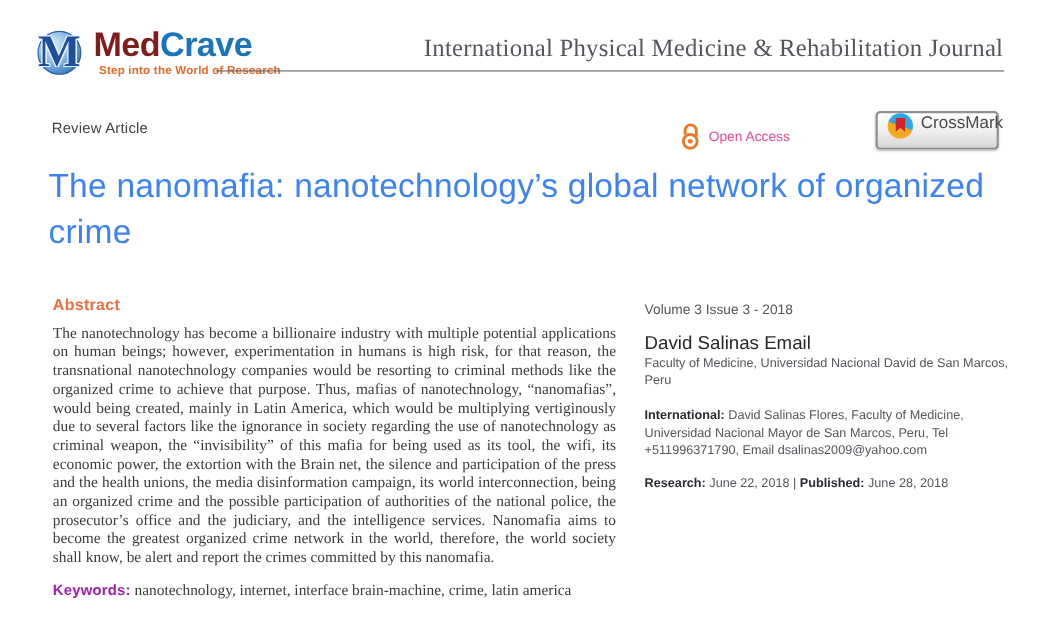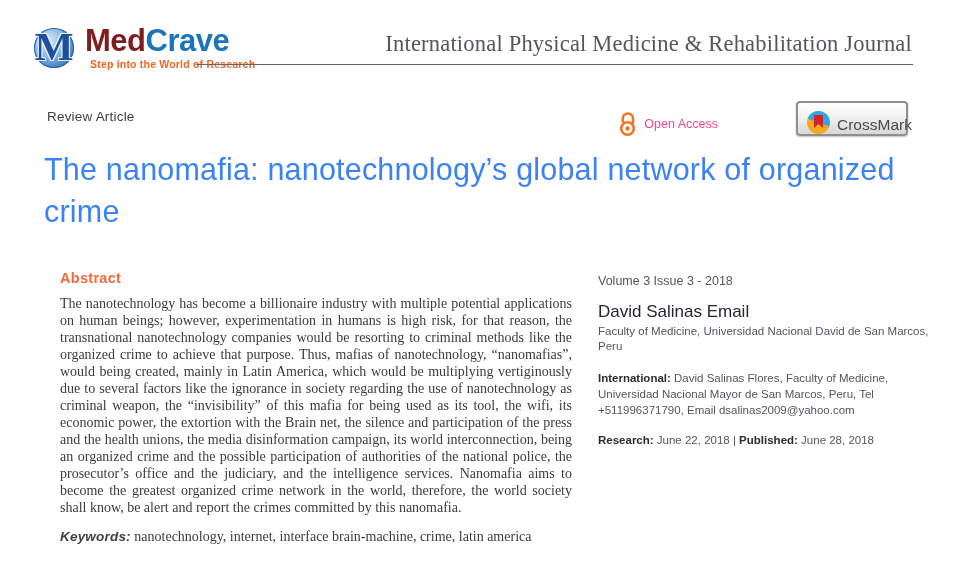--- a/index.html
+++ b/index.html
@@ -24,43 +24,43 @@
   .tagline { margin-top:1px; padding-left:5px; color:#f26522; font-size:10.5px; font-weight:bold; letter-spacing:0.2px; }
   .journal-title { position:absolute; top:31px; right:41px; font-family:"Liberation Serif", serif;
                    font-size:22.5px; color:#55555d; letter-spacing:0.2px; }
 
   
   .meta-row { position:absolute; top:100px; left:47px; right:45px; height:42px; }
   .review { position:absolute; left:0; top:9px; font-size:13.5px; color:#3f3f47; letter-spacing:0.2px; }
   .open-access { position:absolute; right:190px; top:10px; display:flex; align-items:center; gap:5px;
                  color:#ec4899; font-size:12.5px; }
   .crossmark { position:absolute; right:0; top:1px; width:112px; height:35px; box-sizing:border-box;
-               display:flex; align-items:flex-end; gap:7px; padding:0 9px;
+               display:flex; align-items:flex-start; gap:7px; padding:0 9px;
                background:linear-gradient(180deg, #ffffff 0%, #f2f2f2 45%, #d7d7d7 100%);
                border:2px solid #8f8f8f; border-radius:4px; box-shadow:0 1px 2px rgba(0,0,0,0.25); cursor:pointer; }
   .cm-circle { position:relative; width:23px; height:23px; border-radius:50%; flex:none;
                background:linear-gradient(200deg, #2ba9e0 48%, #f5a821 52%); }
   .cm-bookmark { position:absolute; left:7px; top:4px; width:9px; height:13px; background:#d0232b;
                  clip-path:polygon(0 0, 100% 0, 100% 100%, 50% 70%, 0 100%); }
   .cm-text { font-size:15.5px; color:#4a4a4a; }
 
   
   .article-title { position:absolute; top:148px; left:44px; width:885px; margin:0;
                    font-size:30.5px; font-weight:400; line-height:42px; color:#3b82f6; letter-spacing:0.2px; }
 
   
-  .columns { position:absolute; top:270px; left:60px; display:flex;justify-content:center; }
+  .columns { position:absolute; top:270px; left:48px; display:flex;justify-content:center; }
   .col-left { width:512px; flex:none; }
   .col-right { width:346px; flex:none; margin-left:26px; padding-top:4px; }
 
   .abstract-h { color:#f26b3a; font-weight:bold; font-size:14.5px; letter-spacing:0.3px; }
   .abstract-p { margin:9px 0 0 0; font-family:"Liberation Serif", serif; font-size:14px; line-height:17px;
                 text-align:justify; color:#3b3b3b; }
   .keywords { margin:13px 0 0 0; font-family:"Liberation Serif", serif; font-size:14px; color:#3b3b3b; }
-  .keywords b { font-family:"Liberation Sans", sans-serif; color:#404040; font-size:13.5px; letter-spacing:0.2px;font-style:italic; }
+  .keywords b { font-family:"Liberation Sans", sans-serif; color:#a21caf; font-size:13.5px; letter-spacing:0.2px; }
 
   .vol { font-size:12.5px; color:#55555d; }
   .author { margin-top:14px; font-size:17px; color:#26262e; }
   .affil { margin-top:2px; width:334px; font-size:11.5px; line-height:1.32; color:#55555d; }
   .corr { margin-top:17px; width:326px; font-size:11.5px; line-height:1.38; color:#55555d; }
   .corr b { color:#2b2b33; }
   .dates { margin-top:15px; font-size:11.5px; color:#55555d; }
   .dates b { color:#2b2b33; }
 </style>
 </head>

